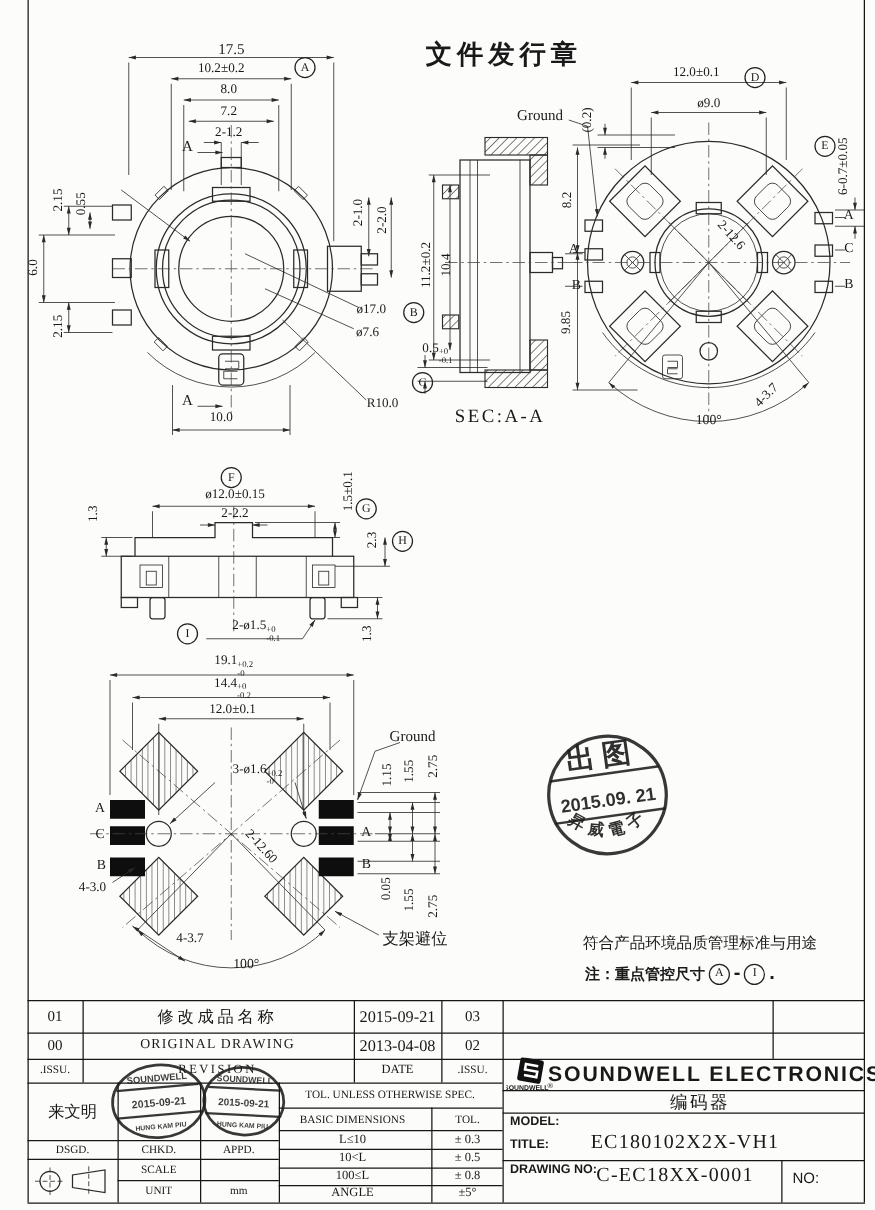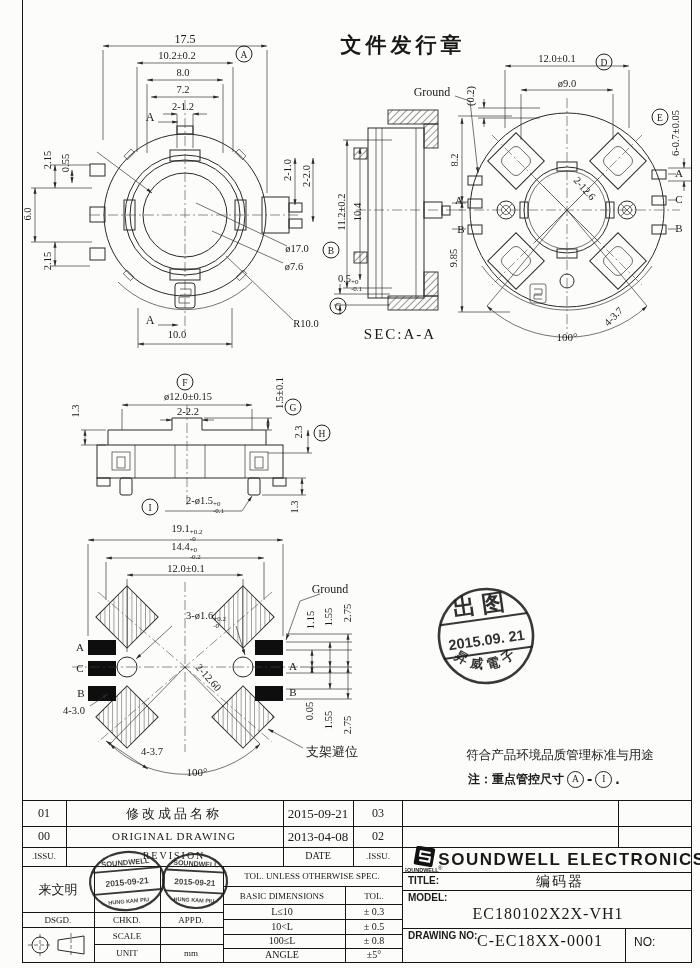--- a/index.html
+++ b/index.html
@@ -525,21 +525,21 @@
 
 <svg width="44" height="28" viewBox="0 0 44 28" style="left:405px;top:846px;">
   <g transform="rotate(10 20 10)">
         <rect x="10" y="1" width="19" height="19" rx="2" fill="#111"></rect>
   <path d="M25,6 L15,6 L15,10.5 L25,10.5 L25,15 L15,15" stroke="#fff" stroke-width="2" fill="none"></path>
       </g>
   <text x="16" y="26" text-anchor="middle" font-size="5.5" font-weight="bold">SOUNDWELL</text>
   <text x="33" y="24" font-size="6">®</text>
 </svg>
 <span class="lb b" style="left:572px;top:859px;font-size:17px;letter-spacing:1.5px;font-family:'Liberation Sans',sans-serif;">SOUNDWELL ELECTRONICS</span>
-<span class="lb lbL f10 b" style="left:408px;top:881px;font-family:'Liberation Sans',sans-serif;">TITLE:</span>
+<span class="lb lbL f10 b" style="left:408px;top:916px;font-family:'Liberation Sans',sans-serif;">TITLE:</span>
 <span class="lb cjk f14" style="left:560px;top:881px;letter-spacing:2px;">编码器</span>
 <span class="lb lbL f10 b" style="left:408px;top:898px;font-family:'Liberation Sans',sans-serif;">MODEL:</span>
 <span class="lb f16 ls1" style="left:548px;top:914px;">EC180102X2X-VH1</span>
 <span class="lb lbL f10 b" style="left:408px;top:936px;font-family:'Liberation Sans',sans-serif;">DRAWING NO:</span>
 <span class="lb f16 ls1" style="left:540px;top:941px;">C-EC18XX-0001</span>
 <span class="lb lbL f12" style="left:634px;top:942px;font-family:'Liberation Sans',sans-serif;">NO:</span>
 
 <svg width="160" height="72" viewBox="0 0 160 72" style="left:83px;top:846px;z-index:4;">
   <g transform="rotate(-5 44 35)">
     <ellipse class="ink" cx="44" cy="35" rx="37" ry="29" stroke-width="2.2"></ellipse>

